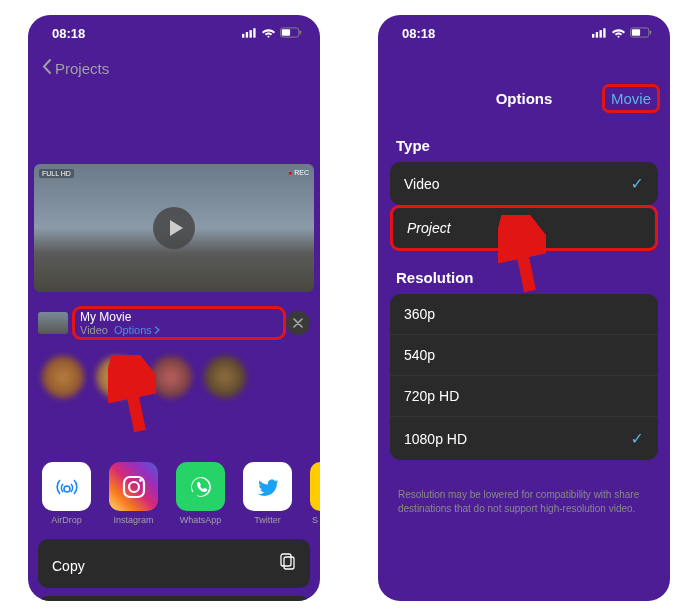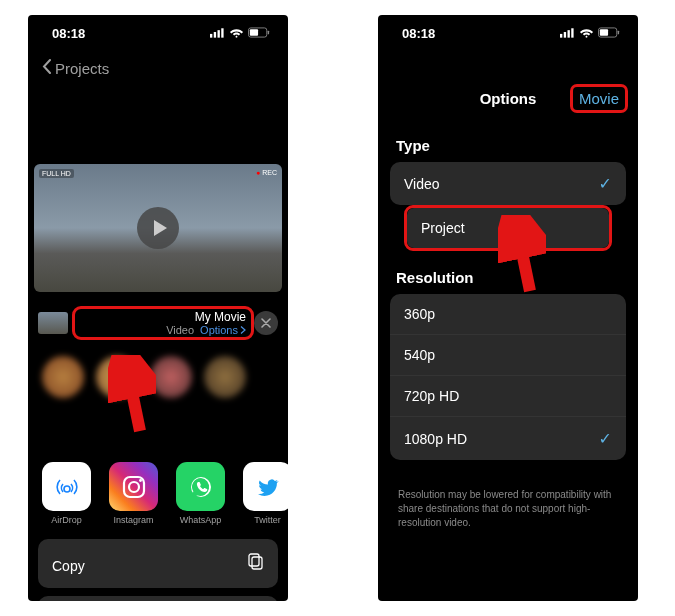--- a/index.html
+++ b/index.html
@@ -1,37 +1,37 @@
 <!DOCTYPE html>
 <html><head>
   <meta charset="utf-8">
   <style>
     * { margin: 0; padding: 0; box-sizing: border-box; font-family: -apple-system, BlinkMacSystemFont, "Segoe UI", sans-serif; }
     body { background: #fff; width: 675px; height: 616px; position: relative; }
-    .phone { position: absolute; width: 260px; height: 586px; background: #000000; border-radius: 4px; overflow: hidden; top: 15px; }
+    .phone { position: absolute; width: 292px; height: 586px; background: #4c1d95; border-radius: 22px; overflow: hidden; top: 15px; }
     .phone-left { left: 28px; }
     .phone-right { left: 378px; }
     .status-bar { height: 36px; display: flex; justify-content: space-between; align-items: center; padding: 0 18px; color: #fff; font-size: 13px; font-weight: 600; }
     .status-left { padding-left: 6px; }
     .status-right { display: flex; align-items: center; gap: 4px; }
     .signal-icon, .wifi-icon, .battery-icon { display: inline-block; }
     .signal-icon svg, .wifi-icon svg { width: 15px; height: 11px; }
     .battery-icon svg { width: 22px; height: 11px; }
     .nav-bar { height: 34px; display: flex; align-items: center; padding: 0 14px; color: #a0a0a0; font-size: 15px; }
     .chevron-left { margin-right: 4px; }
     
     .video-preview { margin: 79px 6px 0 6px; height: 128px; background: linear-gradient(#6a7a8a 0%,#8a9aa8 50%,#5a5a58 70%,#484840 100%); border-radius: 6px; position: relative; }
     .hud-fullhd { position: absolute; top: 5px; left: 5px; font-size: 7px; color: #fff; background: rgba(0,0,0,0.3); padding: 1px 3px; border-radius: 2px; }
     .hud-rec { position: absolute; top: 5px; right: 5px; font-size: 7px; color: #fff; }
     .hud-rec::before { content: "●"; color: red; margin-right: 2px; }
     .play-btn { position: absolute; top: 50%; left: 50%; transform: translate(-50%,-50%); width: 42px; height: 42px; background: rgba(70,70,70,0.85); border-radius: 50%; display: flex; align-items: center; justify-content: center; }
     .play-btn svg { width: 18px; height: 18px; margin-left: 3px; }
     .export-row { margin-top: 8px; display: flex; align-items: center; padding: 6px 10px; }
     .thumb { width: 30px; height: 22px; background: linear-gradient(#7a8a9a,#585850); border-radius: 3px; }
-    .export-labels { margin-left: 4px; flex: 1; display: flex; flex-direction: column; align-items: flex-end; }
+    .export-labels { margin-left: 4px; flex: 1; display: flex; flex-direction: column; }
     .movie-title { font-size: 12px; color: #fff; }
     .movie-subrow { display: flex; align-items: center; gap: 6px; font-size: 11px; }
     .movie-type { color: #9a9a9a; }
     .movie-options { color: #4a90e2; display: flex; align-items: center; }
     .movie-options svg { width: 6px; height: 8px; margin-left: 2px; }
     .close-circle { width: 24px; height: 24px; background: #3a3a3a; border-radius: 50%; display: flex; align-items: center; justify-content: center; }
     .close-circle svg { width: 10px; height: 10px; }
     .highlight-box { border: 3px solid #e21515; border-radius: 9px; }
     .share-row { margin-top: 64px; display: flex; gap: 18px; padding: 0 14px; overflow: hidden; }
     .share-item { display: flex; flex-direction: column; align-items: center; gap: 4px; width: 49px; flex-shrink: 0; }
@@ -53,21 +53,21 @@
     .options-header { height: 42px; display: flex; align-items: center; justify-content: center; position: relative; margin-top: 26px; }
     .options-title { color: #fff; font-size: 15px; font-weight: 600; }
     .done-btn { position: absolute; right: 10px; color: #5eb3e4; font-size: 15px; padding: 3px 6px; }
     .section-label { color: #fff; font-size: 15px; font-weight: 600; padding: 18px 18px 8px 18px; }
     .list { margin: 0 12px; background: #2a2a2a; border-radius: 10px; overflow: hidden; }
     .list-item { padding: 12px 14px; color: #fff; font-size: 14px; display: flex; justify-content: space-between; align-items: center; border-bottom: 1px solid rgba(255,255,255,0.05); }
     .list-item:last-child { border-bottom: none; }
     .check { color: #5eb3e4; font-size: 16px; }
     .footnote { color: #8a8a8a; font-size: 10px; padding: 28px 20px; line-height: 1.4; }
     .highlight-done { border: 3px solid #e21515; border-radius: 7px; }
-    .highlight-project { border: 3px solid #e21515; border-radius: 9px; margin: 0 26px; }
+    .highlight-project { border: 3px solid #e21515; border-radius: 9px; margin: 0 12px; font-style: italic; }
     
     .arrow { position: absolute; pointer-events: none; }
     .arrow svg { display: block; }
   </style>
 </head>
 <body>
 
 <div class="phone phone-left">
   <div class="status-bar">
     <span class="status-left">08:18</span>

